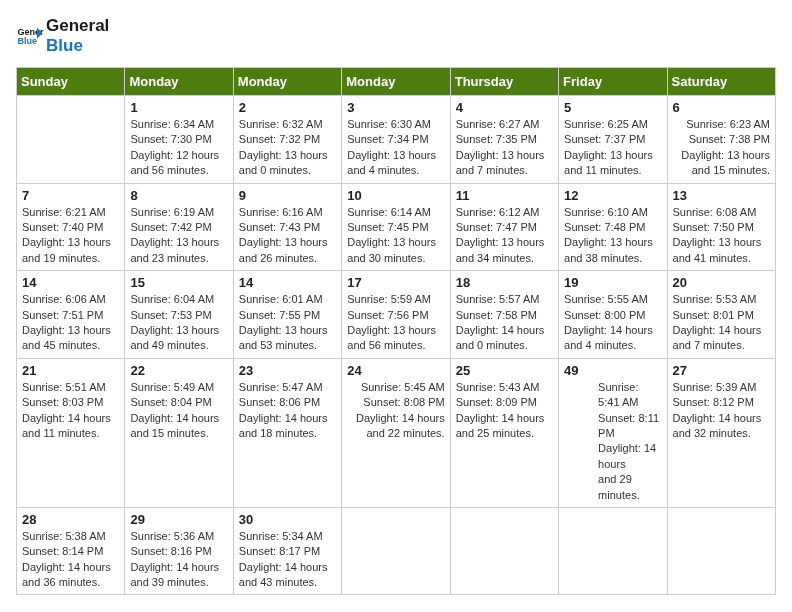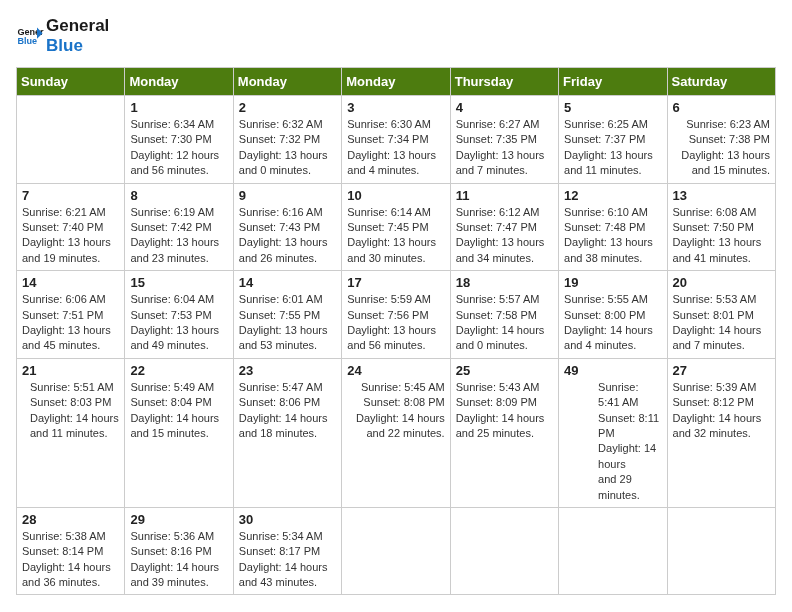--- a/index.html
+++ b/index.html
@@ -247,21 +247,21 @@
           <div class="day-num">20</div>
           <div class="day-info" style="white-space: pre-line;">Sunrise: 5:53 AM
 Sunset: 8:01 PM
 Daylight: 14 hours
 and 7 minutes.</div>
         </td>
       </tr>
       <tr>
         <td>
           <div class="day-num">21</div>
-          <div class="day-info" style="white-space: pre-line; margin-left: 8px;">Sunrise: 5:51 AM
+          <div class="day-info" style="white-space: pre-line;">Sunrise: 5:51 AM
 Sunset: 8:03 PM
 Daylight: 14 hours
 and 11 minutes.</div>
         </td>
         <td>
           <div class="day-num">22</div>
           <div class="day-info" style="white-space: pre-line;">Sunrise: 5:49 AM
 Sunset: 8:04 PM
 Daylight: 14 hours
 and 15 minutes.</div>

